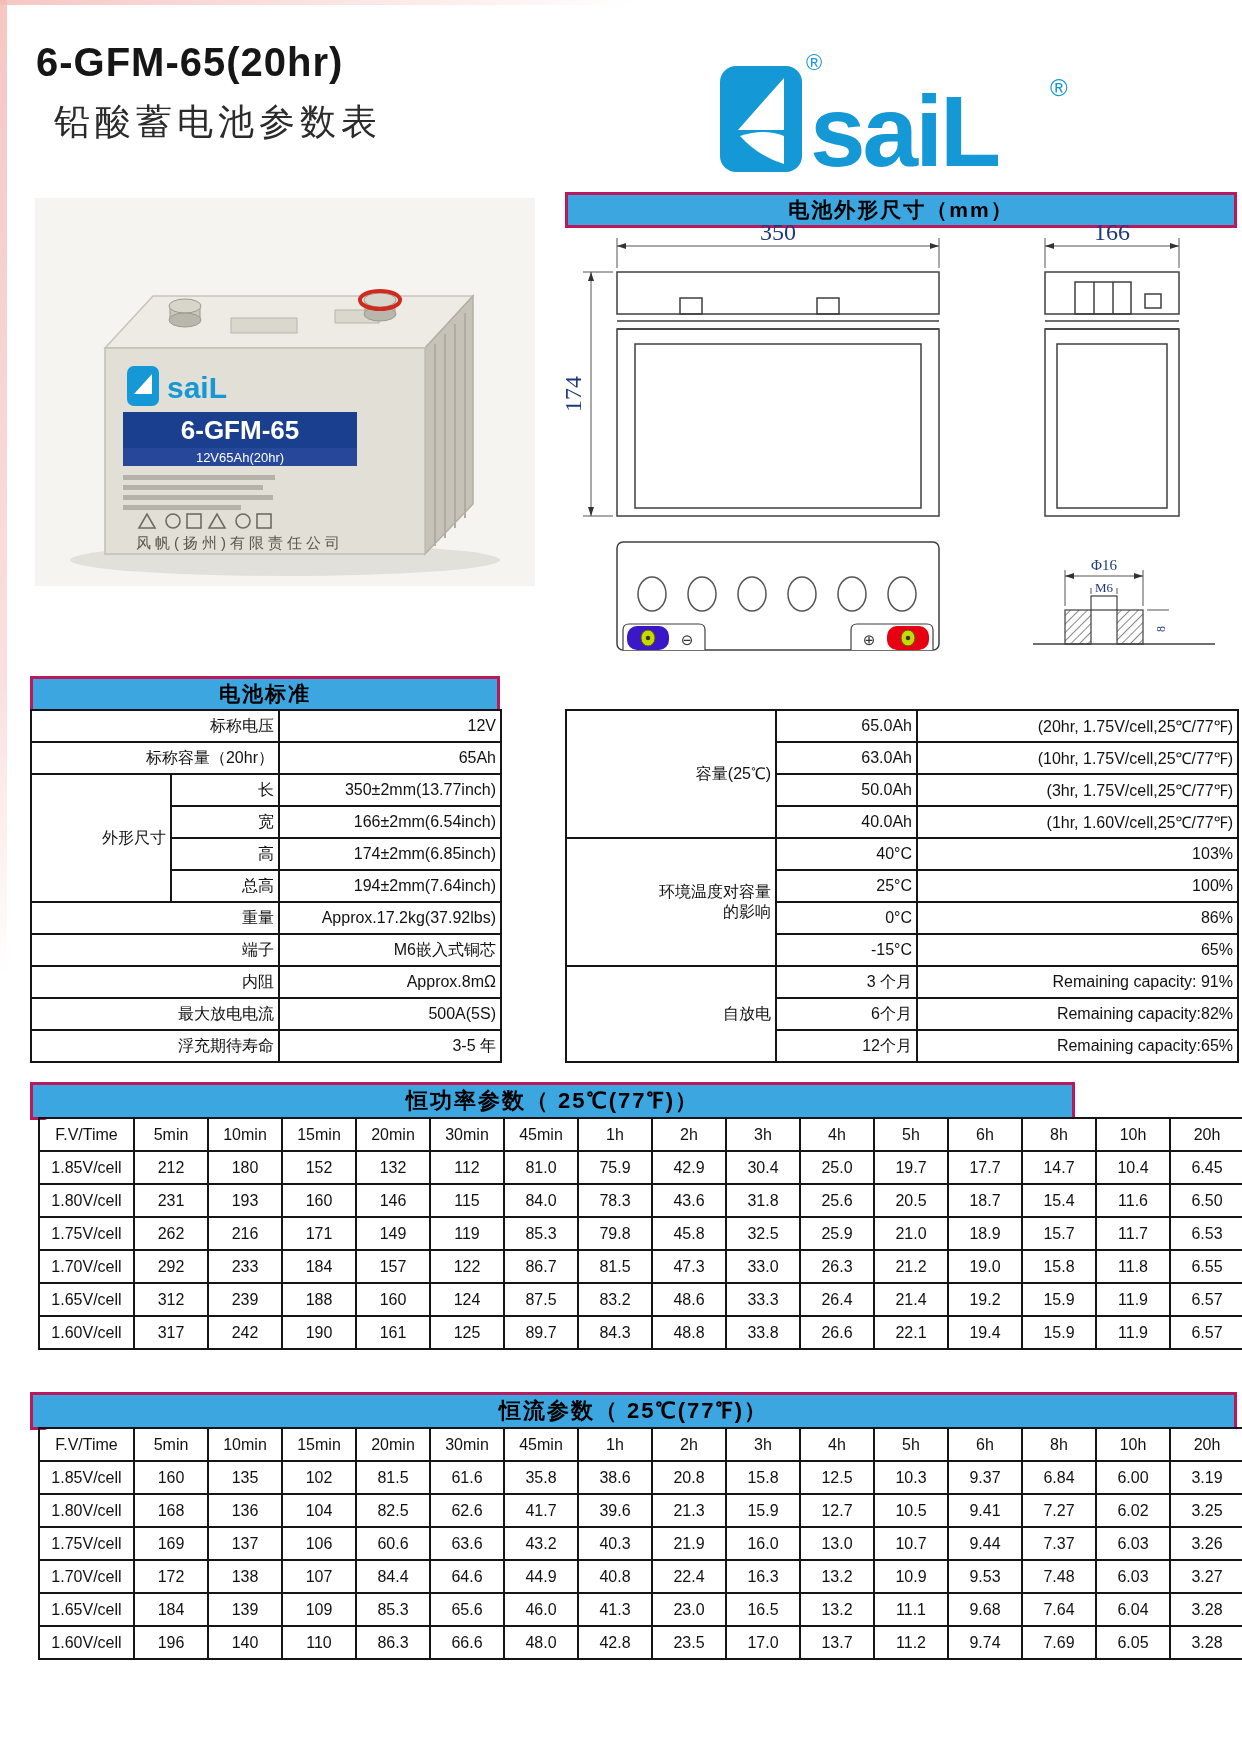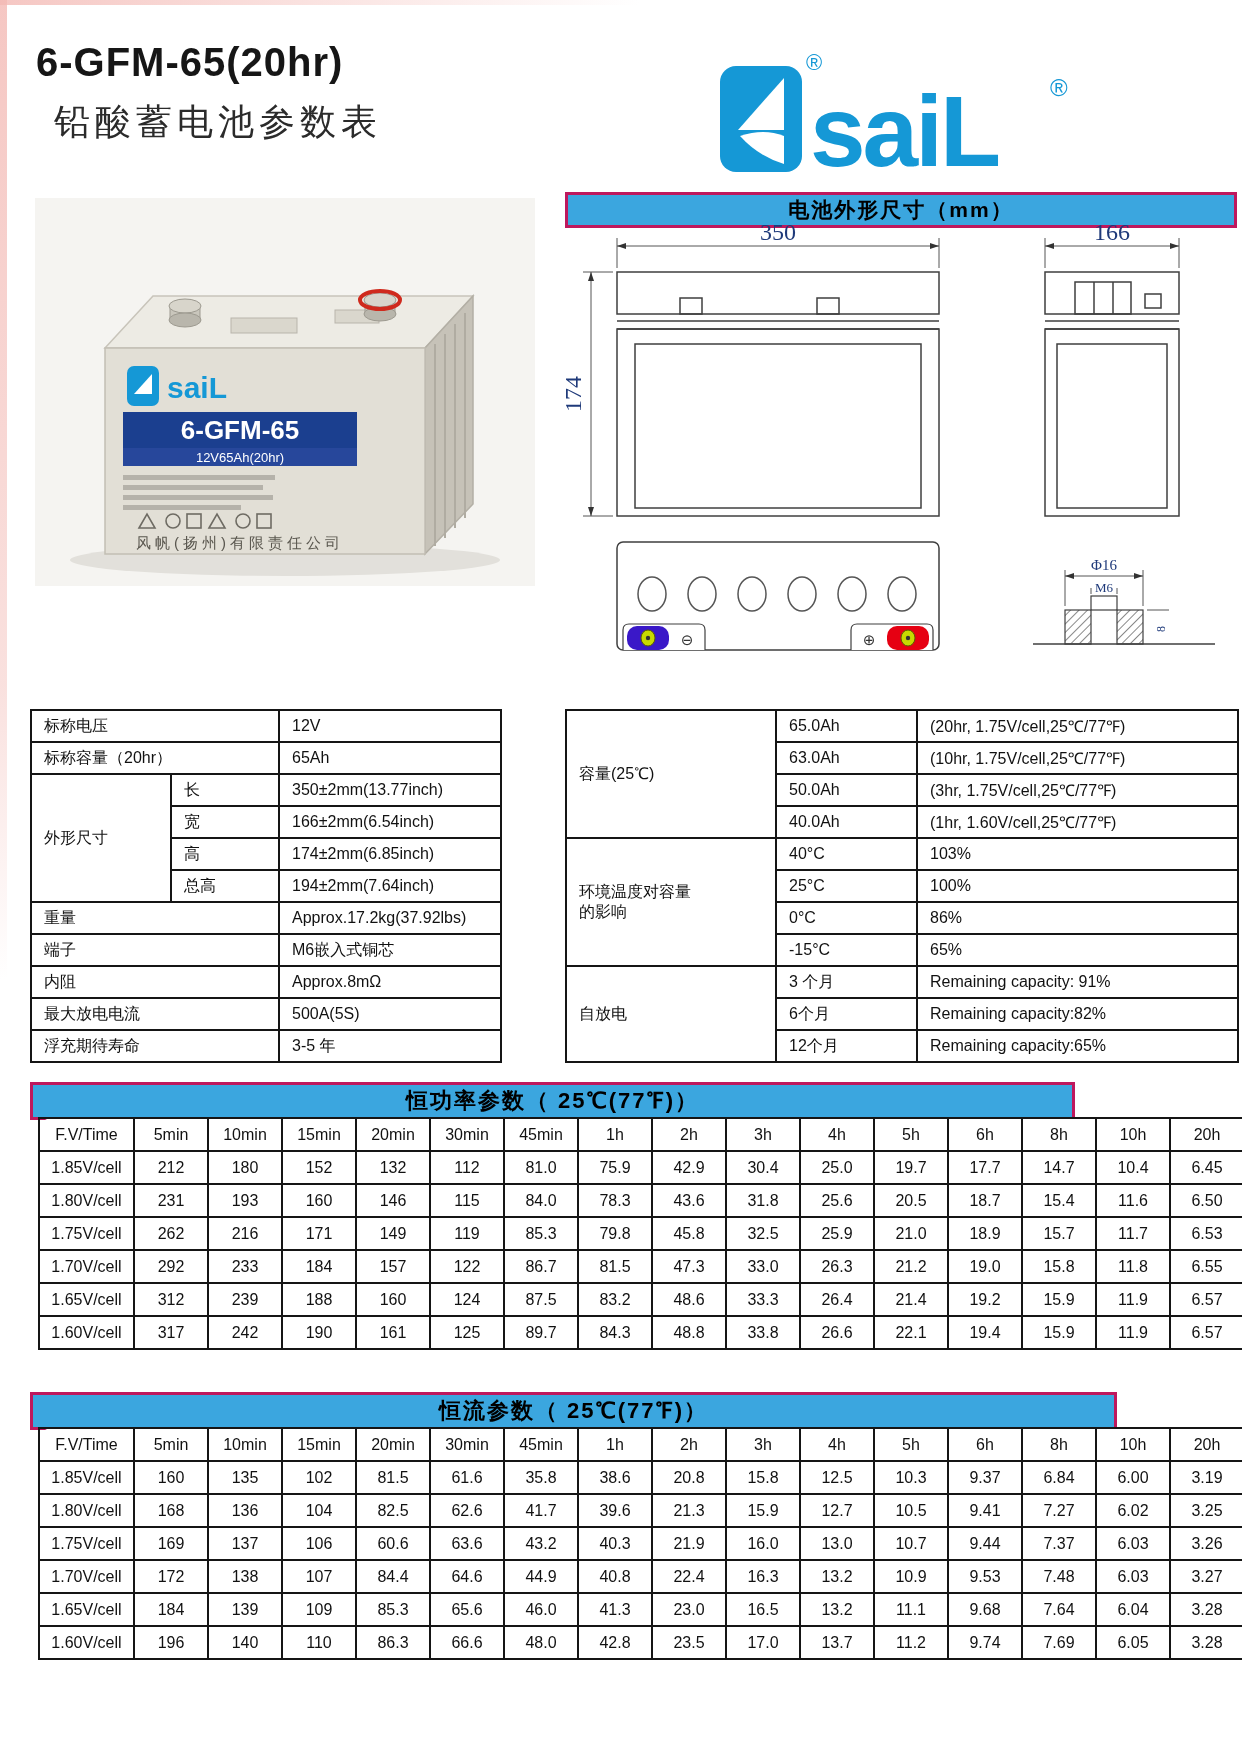--- a/index.html
+++ b/index.html
@@ -13,28 +13,28 @@
   .page-subtitle { position:absolute; left:36px; top:98px; font-size:36px; font-family:"Liberation Serif", serif; letter-spacing:5px; color:#2b2b2b;margin-left:18px; }
 
   .logo-wrap { position:absolute; left:706px; top:44px; width:380px; height:150px; }
 
   .ttl-bar { position:absolute; background:#3BA6DF; border:3px solid #be185d; color:#000000; font-weight:bold;
              display:flex; align-items:center; justify-content:center; letter-spacing:2px; }
   .dim-header { left:565px; top:192px; width:672px; height:36px; font-size:21px; }
   .spec-title-left { left:30px; top:676px; width:470px; height:36px; font-size:21px; }
   .spec-title-right { left:565px; top:676px; width:672px; height:36px; font-size:21px; }
   .big-title-power { left:30px; top:1082px; width:1045px; height:38px; font-size:22px; }
-  .big-title-current { left:30px; top:1392px; width:1087px; height:38px; font-size:22px; }
+  .big-title-current { left:30px; top:1392px; width:1207px; height:38px; font-size:22px; }
 
   .photo-box { position:absolute; left:35px; top:198px; width:500px; height:388px; }
   .draw-box { position:absolute; left:565px; top:224px; width:672px; height:430px; }
 
   table.spec { position:absolute; border-collapse:collapse; table-layout:fixed; background:#fff; }
-  table.spec td { border:2.5px solid #151515; height:32px; text-align:left; vertical-align:middle;
-                  font-size:16px; color:#111; padding:0 12px; overflow:hidden; }
+  table.spec td { border:2.5px solid #151515; height:32px; text-align:right; vertical-align:middle;
+                  font-size:16px; color:#111; padding:0 4px; overflow:hidden; }
   #std-table { left:30px; top:709px; width:470px; }
   #char-table { left:565px; top:709px; width:672px; }
   .grp { white-space:pre-line; line-height:1.25; }
 
   table.big { position:absolute; border-collapse:collapse; table-layout:fixed; background:#fff; left:38px; width:1207px;border-radius:17px; }
   #power-table { top:1117px; }
   #current-table { top:1427px; }
   table.big th, table.big td { border:2.5px solid #151515; height:33px; text-align:center; vertical-align:middle;
                                font-size:16px; font-weight:normal; color:#111; padding:0; overflow:hidden; }
 </style>
@@ -203,20 +203,21 @@
             <line x1="552" y1="370" x2="552" y2="364"></line>
         </g>
         <text x="539" y="346" text-anchor="middle" font-size="15" fill="#1F3A7A" font-family="Liberation Serif, serif">Φ16</text>
         <text x="539" y="368" text-anchor="middle" font-size="13" fill="#1F3A7A" font-family="Liberation Serif, serif">M6</text>
         <line x1="582" y1="386" x2="604" y2="386" stroke="#555" stroke-width="1"></line>
         <text x="600" y="408" font-size="12" fill="#1F3A7A" font-family="Liberation Serif, serif" transform="rotate(-90 600 408)">8</text>
       </g>
     </svg>
   </div>
 
+  <div class="ttl-bar spec-title-left">电池标准</div>
   <table class="spec" id="std-table">
     <colgroup>
         <col style="width:140px">
         <col style="width:108px">
         <col style="width:222px">
       </colgroup>
     <tbody id="std-body">
         <tr>
           <td colspan="2">标称电压</td>
           <td>12V</td>

